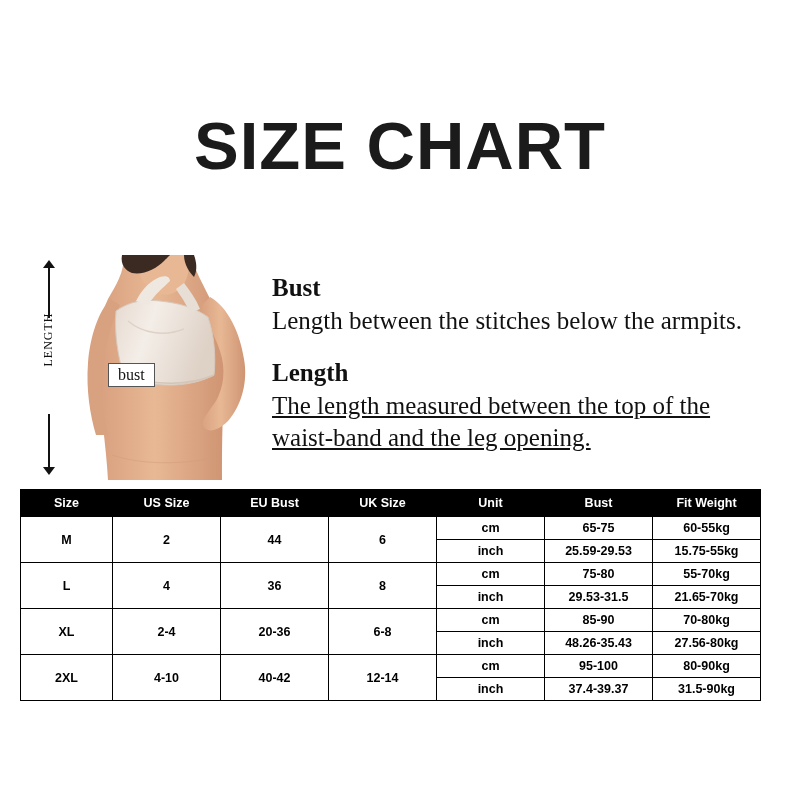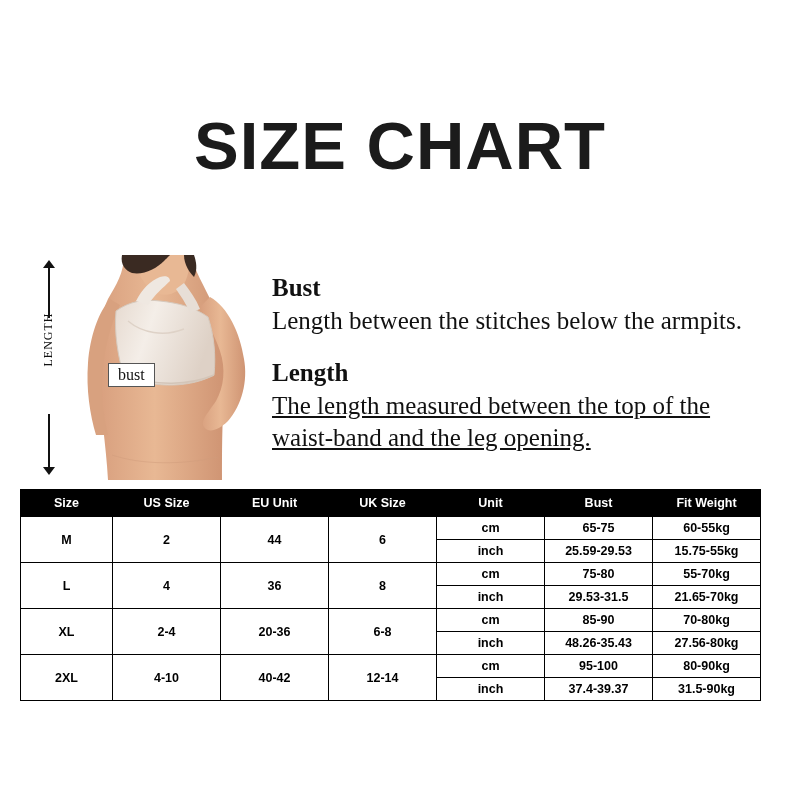--- a/index.html
+++ b/index.html
@@ -248,21 +248,21 @@
         <col class="col-eu">
         <col class="col-uk">
       <col class="col-unit">
         <col class="col-bust">
         <col class="col-fit">
     </colgroup>
     <thead>
       <tr>
         <th>Size</th>
         <th>US Size</th>
-        <th>EU Unit</th>
+        <th>EU Bust</th>
         <th>UK Size</th>
         <th>Unit</th>
         <th>Bust</th>
         <th>Fit Weight</th>
       </tr>
     </thead>
     <tbody>
 
       <tr>
         <td class="size-cell" rowspan="2">M</td>

